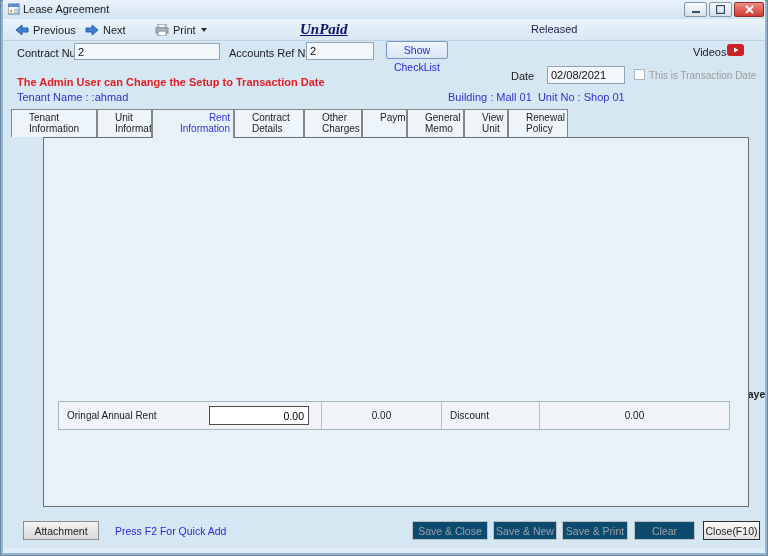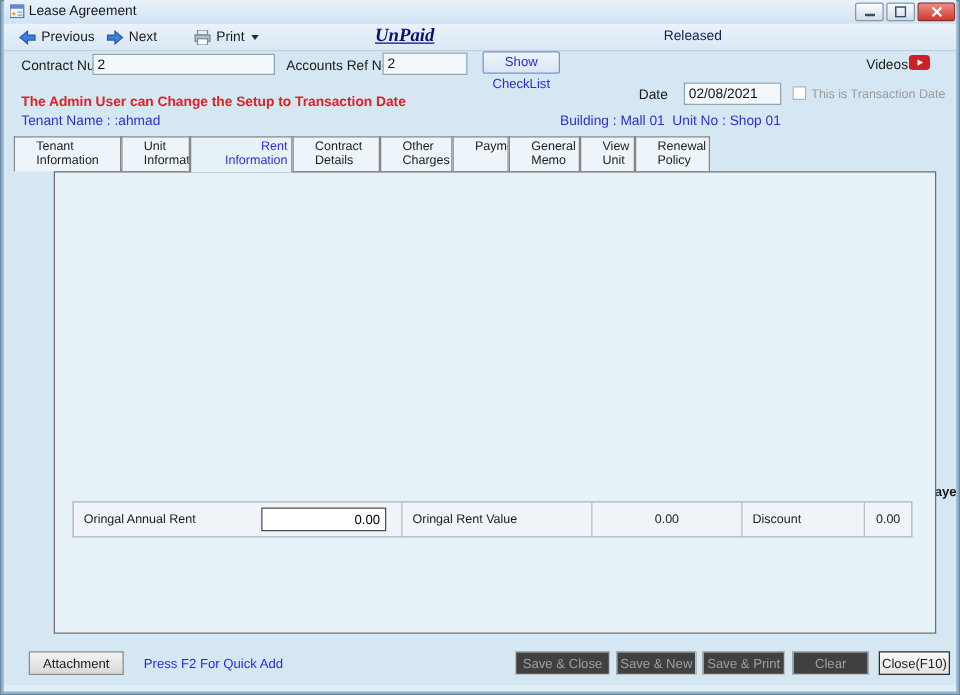--- a/index.html
+++ b/index.html
@@ -81,21 +81,21 @@
     border:1px solid #98a6b2; font-size:10px; color:#111; display:flex; align-items:center;
     padding:0 3px; justify-content:space-between;
   }
   .select-box.disabled { background:#eef2f5; color:#9aa4ad; }
   .chev { font-size:8px; color:#6b7986; line-height:1; }
   
   .foot-btn {
     position:absolute; top:521px; height:19px; font-size:10.5px; text-align:center;
     background:linear-gradient(#f3f3f3,#d9d9d9); border:1px solid #8c8c8c; color:#1c1c1c; cursor:default;
   }
-  .foot-btn.disabled { background:#404040; border-color:#bcc0c3; color:#9aa0a6; }
+  .foot-btn.disabled { background:#0c4a6e; border-color:#bcc0c3; color:#9aa0a6; }
   .foot-btn.primary { border:1px solid #2e2e2e; background:linear-gradient(#fafafa,#e2e2e2); }
   .bottom-strip { position:absolute; left:0; top:548px; width:762px; height:8px; background:#e2eef7; }
   svg { display:block; }
 </style>
 </head>
 <body>
 
 <div id="win">
 
   <div class="titlebar">
@@ -248,21 +248,20 @@
   </div>
   <span class="lbl-blue" style="left:566px; top:349px; font-size:10px">Total Rent VAT</span>
   <div class="field right" style="left:653px; top:345px; width:84px; height:17px; color:#2a2ac8; background:#eef4f9; border-color:#c0cfda; line-height:15px">0.00</div>
 
   <span class="lbl" style="left:55px; top:388px; font-weight:bold; font-size:10.5px">Original Rent Value and Discount For Printing Purpose Only. (Original Annual Rent Enter here should be higher than the Annual Rent displayed above)</span>
   <div class="orig-row">
     <div class="orig-cell" style="width:150px">Oringal Annual Rent</div>
     <div class="orig-cell" style="width:112px; padding:0">
       <input class="orig-input" value="0.00" style="">
     </div>
-    <div class="orig-cell orig-sep" style="width:152px">Oringal Rent Value</div>
     <div class="orig-cell orig-sep" style="width:120px; justify-content:center">0.00</div>
     <div class="orig-cell orig-sep" style="width:98px">Discount</div>
     <div class="orig-cell orig-sep" style="flex:1; justify-content:center">0.00</div>
   </div>
 
   <span class="red-note" style="left:55px; top:434px; color:#e03540; font-size:10.5px">Note:</span>
   <span class="red-note" style="left:55px; top:447px; color:#e03540; font-size:10.5px">Contract Start Date Must be after the Closing Date. If you want to Enter the Contract before Closing Date;</span>
   <span class="red-note" style="left:55px; top:460px; color:#e03540; font-size:10.5px">Go to File - &gt;Import From Excel - Opening Balance -&gt; Real Estate -&gt; Enter Previous Contracts &amp; Security Deposits.</span>
 
   <div class="foot-btn" style="left:20px; width:76px; line-height:18px">Attachment</div>

